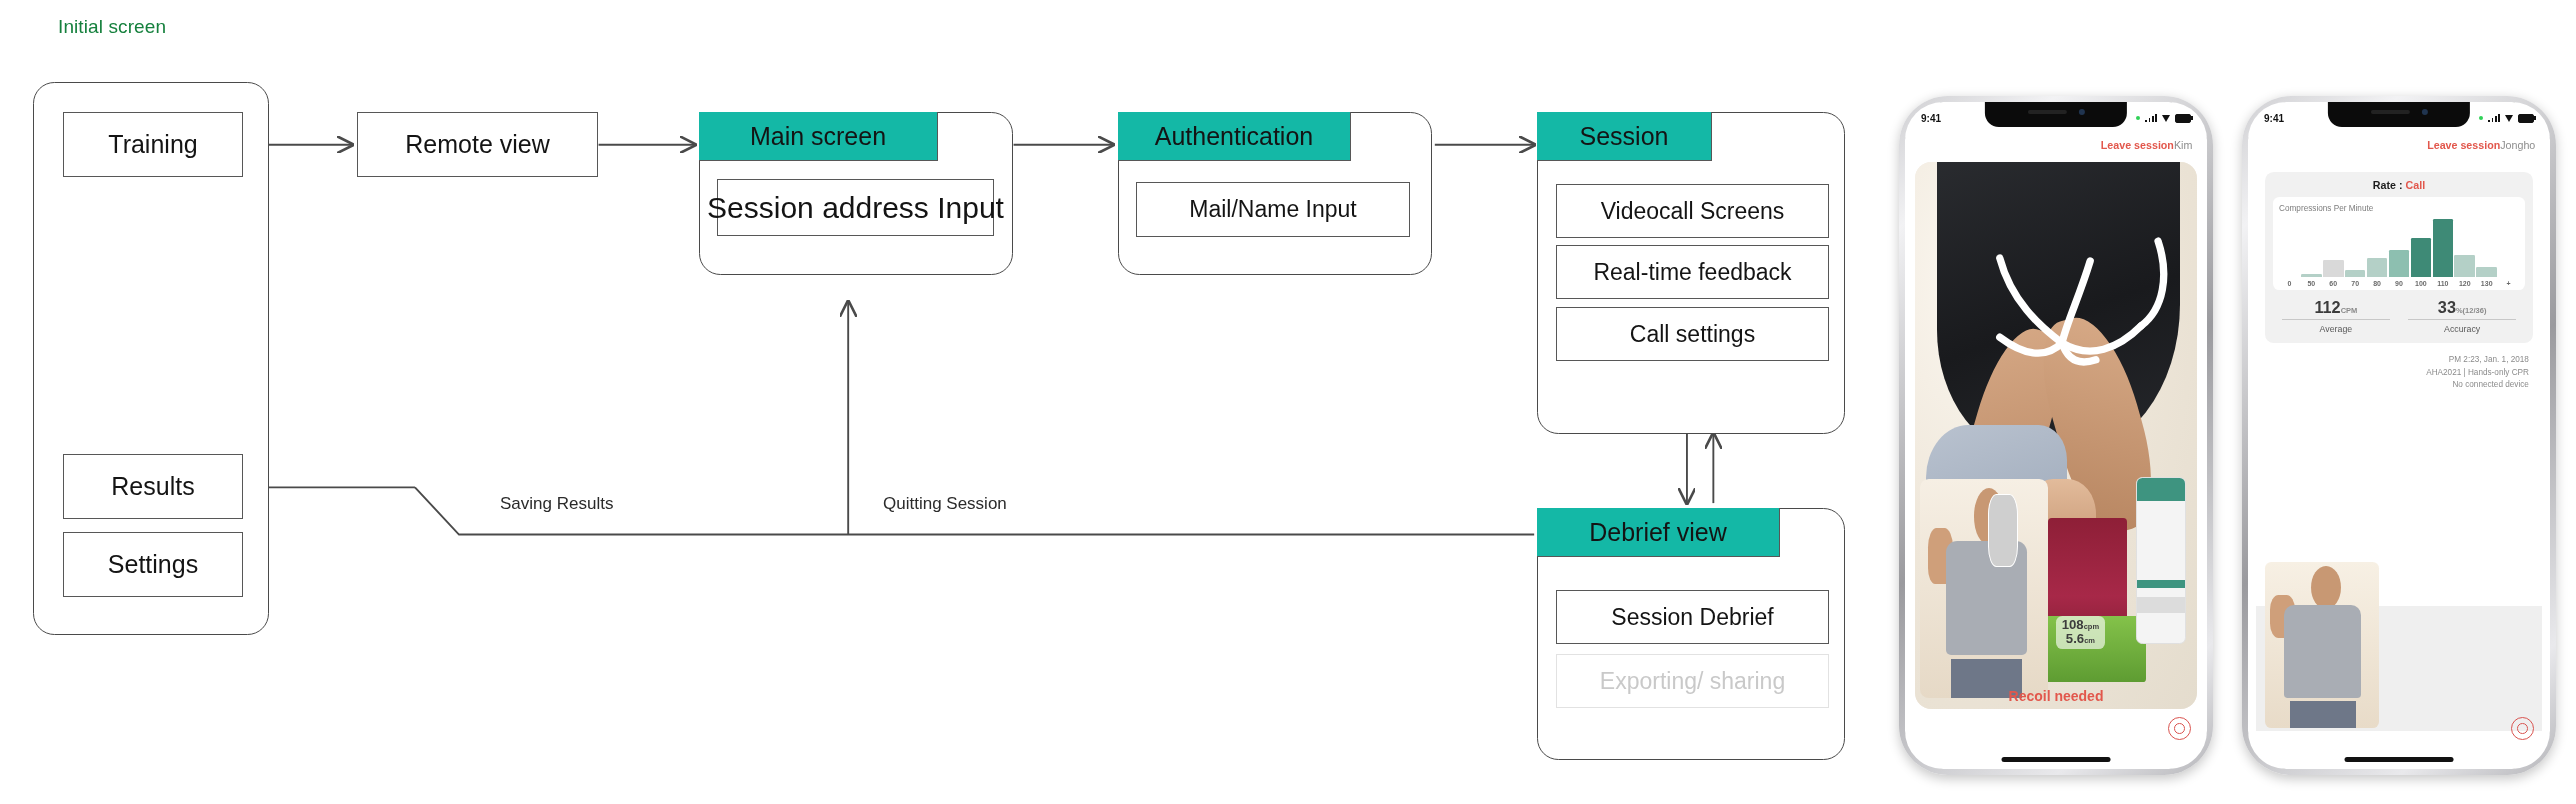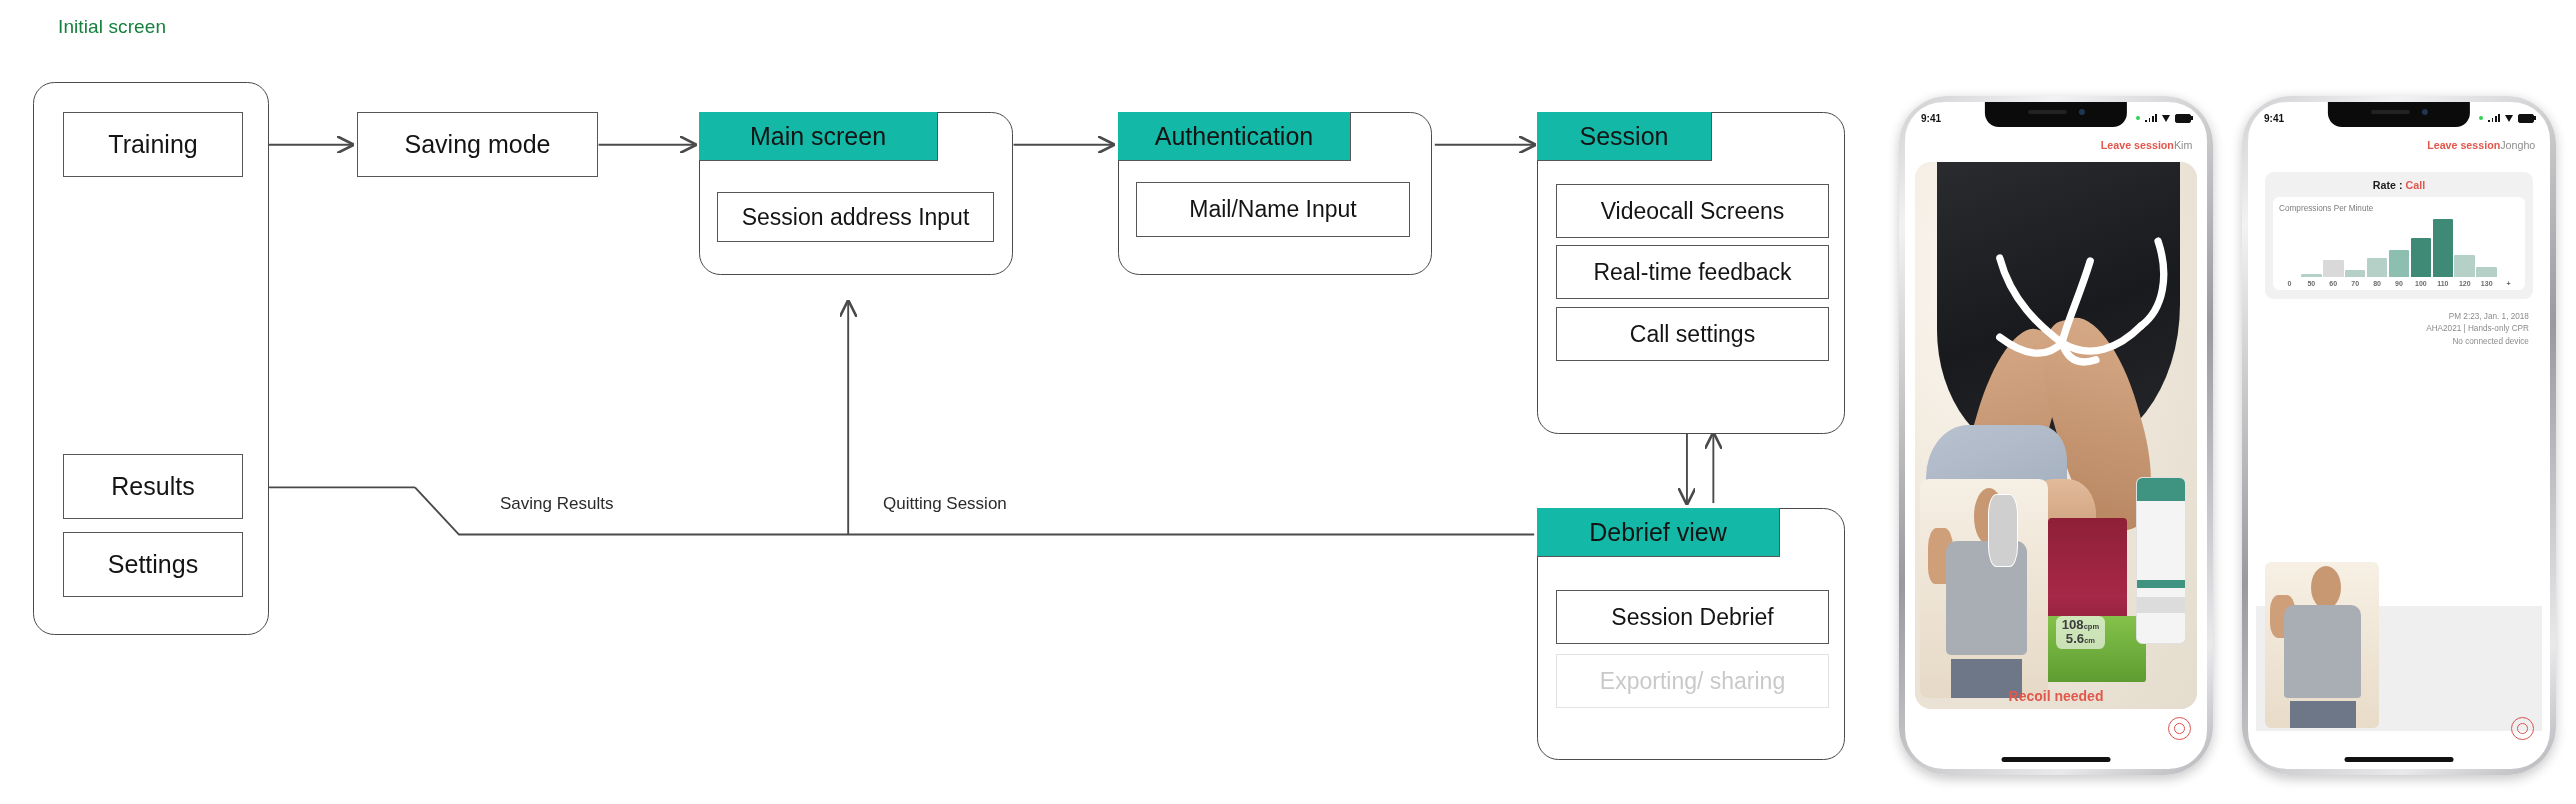--- a/index.html
+++ b/index.html
@@ -293,25 +293,25 @@
   <div class="caption" style="left:58px;top:16.3px;">Initial screen</div>
 
   <div class="group" style="left:33px;top:82px;width:236px;height:553px;"></div>
 
   <div class="node" style="left:63px;top:112px;width:180px;height:65px;">Training</div>
 
   <div class="node" style="left:63px;top:454px;width:180px;height:65px;">Results</div>
 
   <div class="node" style="left:63px;top:532px;width:180px;height:65px;">Settings</div>
 
-  <div class="node" style="left:357px;top:112px;width:241px;height:65px;">Saving mode</div>
+  <div class="node" style="left:357px;top:112px;width:241px;height:65px;">Remote view</div>
 
   <div class="group" style="left:699px;top:112px;width:314px;height:163px;"></div>
   <div class="tab" style="left:699px;top:112px;width:239px;height:49px;">Main screen</div>
-  <div class="node" style="left:717px;top:192px;width:277px;height:50px;font-size:23px;">Session address Input</div>
+  <div class="node" style="left:717px;top:179px;width:277px;height:57px;font-size:30px;">Session address Input</div>
 
   <div class="group" style="left:1118px;top:112px;width:314px;height:163px;"></div>
   <div class="tab" style="left:1118px;top:112px;width:233px;height:49px;">Authentication</div>
   <div class="node" style="left:1136px;top:182px;width:274px;height:55px;font-size:23px;">Mail/Name Input</div>
 
   <div class="group" style="left:1537px;top:112px;width:308px;height:322px;"></div>
   <div class="tab" style="left:1537px;top:112px;width:175px;height:49px;">Session</div>
   <div class="node" style="left:1556px;top:184px;width:273px;height:54px;font-size:23px;">Videocall Screens</div>
   <div class="node" style="left:1556px;top:245px;width:273px;height:54px;font-size:23px;">Real-time feedback</div>
   <div class="node" style="left:1556px;top:307px;width:273px;height:54px;font-size:23px;">Call settings</div>
@@ -466,20 +466,32 @@
                   <span>80</span>
                   <span>90</span>
                   <span>100</span>
                   <span>110</span>
                   <span>120</span>
                   <span>130</span>
                   <span>+</span>
                 </div>
             </div>
 
+            <div class="stats" id="stats">
+                <div class="stat">
+                  <div class="v">112<span class="u">CPM</span></div>
+                  <div class="rule"></div>
+                  <div class="k">Average</div>
+                </div>
+                <div class="stat">
+                  <div class="v">33<span class="u">%(12/36)</span></div>
+                  <div class="rule"></div>
+                  <div class="k">Accuracy</div>
+                </div>
+              </div>
           </div>
 
           <div class="meta" id="meta">
               <div>PM 2:23, Jan. 1, 2018</div>
               <div>AHA2021 | Hands-only CPR</div>
               <div>No connected device</div>
             </div>
 
           <div class="greystrip"></div>
 

